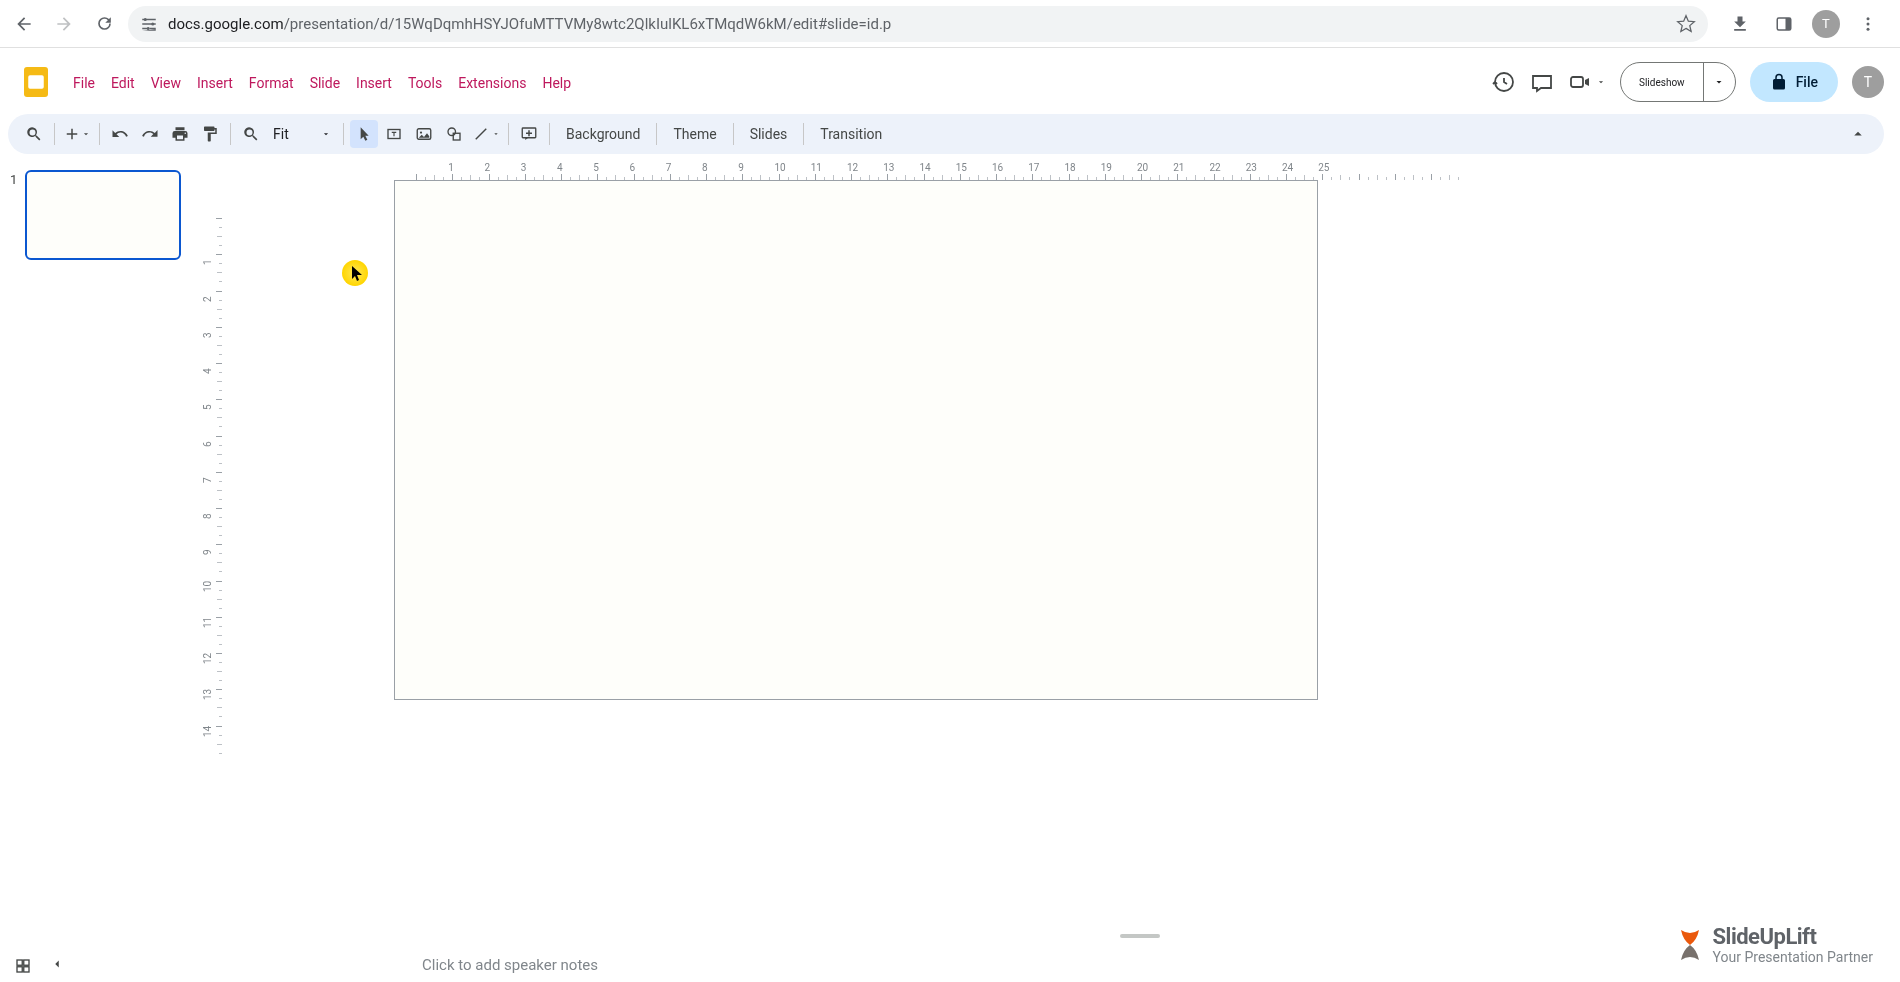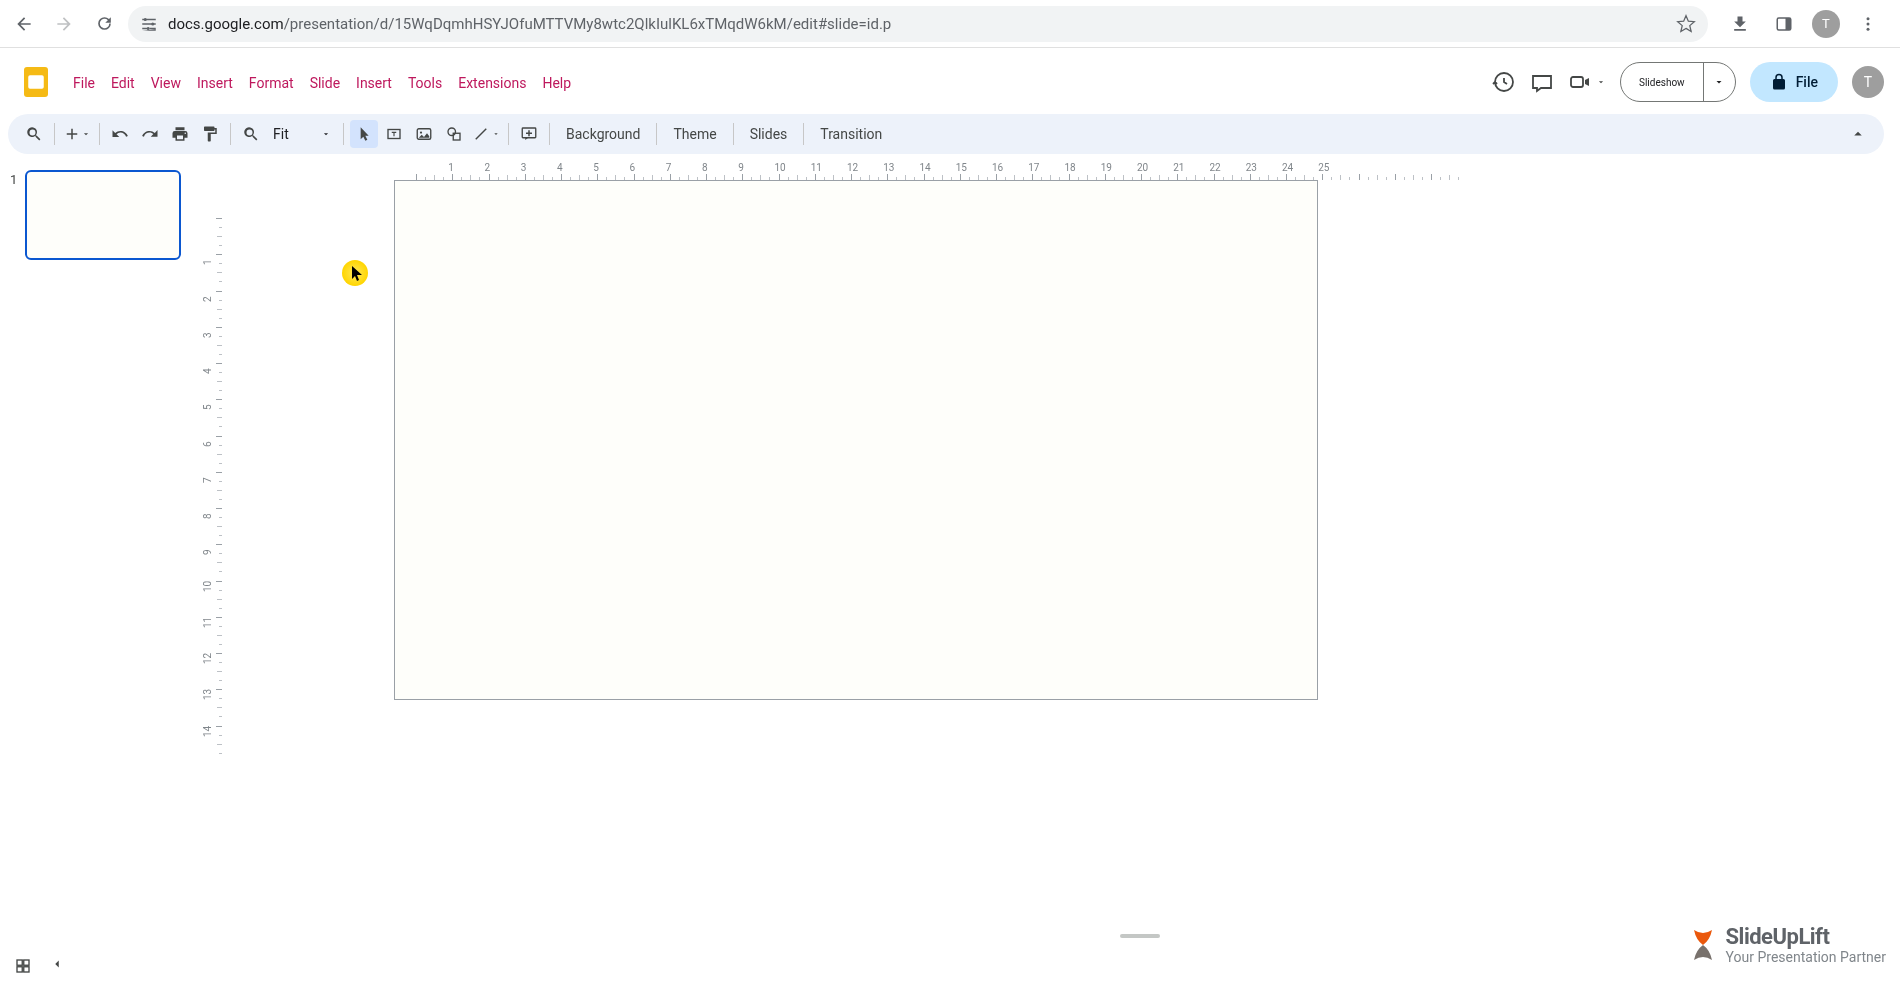--- a/index.html
+++ b/index.html
@@ -78,21 +78,21 @@
     
     
     .notes-divider { position: absolute; bottom: 44px; left: 200px; right: 20px; display: flex; justify-content: center; }
     .notes-handle { width: 40px; height: 4px; background: #c4c7c5; border-radius: 2px; cursor: row-resize; }
     .speaker-notes { position: absolute; bottom: 0; left: 200px; right: 20px; height: 30px; padding: 4px 22px; color: #80868b; font-size: 15px; }
     
     
     .footer-icons { position: absolute; bottom: 4px; left: 14px; display: flex; gap: 18px; color: #444746; }
     
     
-    .watermark { position: absolute; bottom: 18px; right: 14px; display: flex; align-items: center; gap: 8px; }
+    .watermark { position: absolute; bottom: 18px; right: 27px; display: flex; align-items: center; gap: 8px; }
     .watermark-text { display: flex; flex-direction: column; line-height: 1; }
     .watermark-main { font-size: 22px; font-weight: 700; color: #5f6368; letter-spacing: -0.5px; }
     .watermark-sub { font-size: 14px; color: #80868b; margin-top: 2px; }
   </style>
 </head>
 <body>
 
 <div class="browser-bar">
   <div class="nav-btn">
     <svg width="20" height="20" viewBox="0 0 24 24">
@@ -638,20 +638,21 @@
     <div class="cursor-highlight"></div>
     <div class="cursor-arrow">
       <svg width="12" height="16" viewBox="0 0 12 16">
           <path fill="#000" d="M0 0v13l3-3 2 5 2-1-2-5h5z"></path>
         </svg>
     </div>
 
     <div class="notes-divider">
       <div class="notes-handle"></div>
     </div>
+    <div class="speaker-notes">Click to add speaker notes</div>
   </div>
 
   <div class="footer-icons">
     <span>
       <svg width="18" height="18" viewBox="0 0 24 24">
           <rect x="4" y="4" width="7" height="7" fill="none" stroke="currentColor" stroke-width="1.8"></rect>
           <rect x="13" y="4" width="7" height="7" fill="none" stroke="currentColor" stroke-width="1.8"></rect>
           <rect x="4" y="13" width="7" height="7" fill="none" stroke="currentColor" stroke-width="1.8"></rect>
           <rect x="13" y="13" width="7" height="7" fill="none" stroke="currentColor" stroke-width="1.8"></rect>
         </svg>

